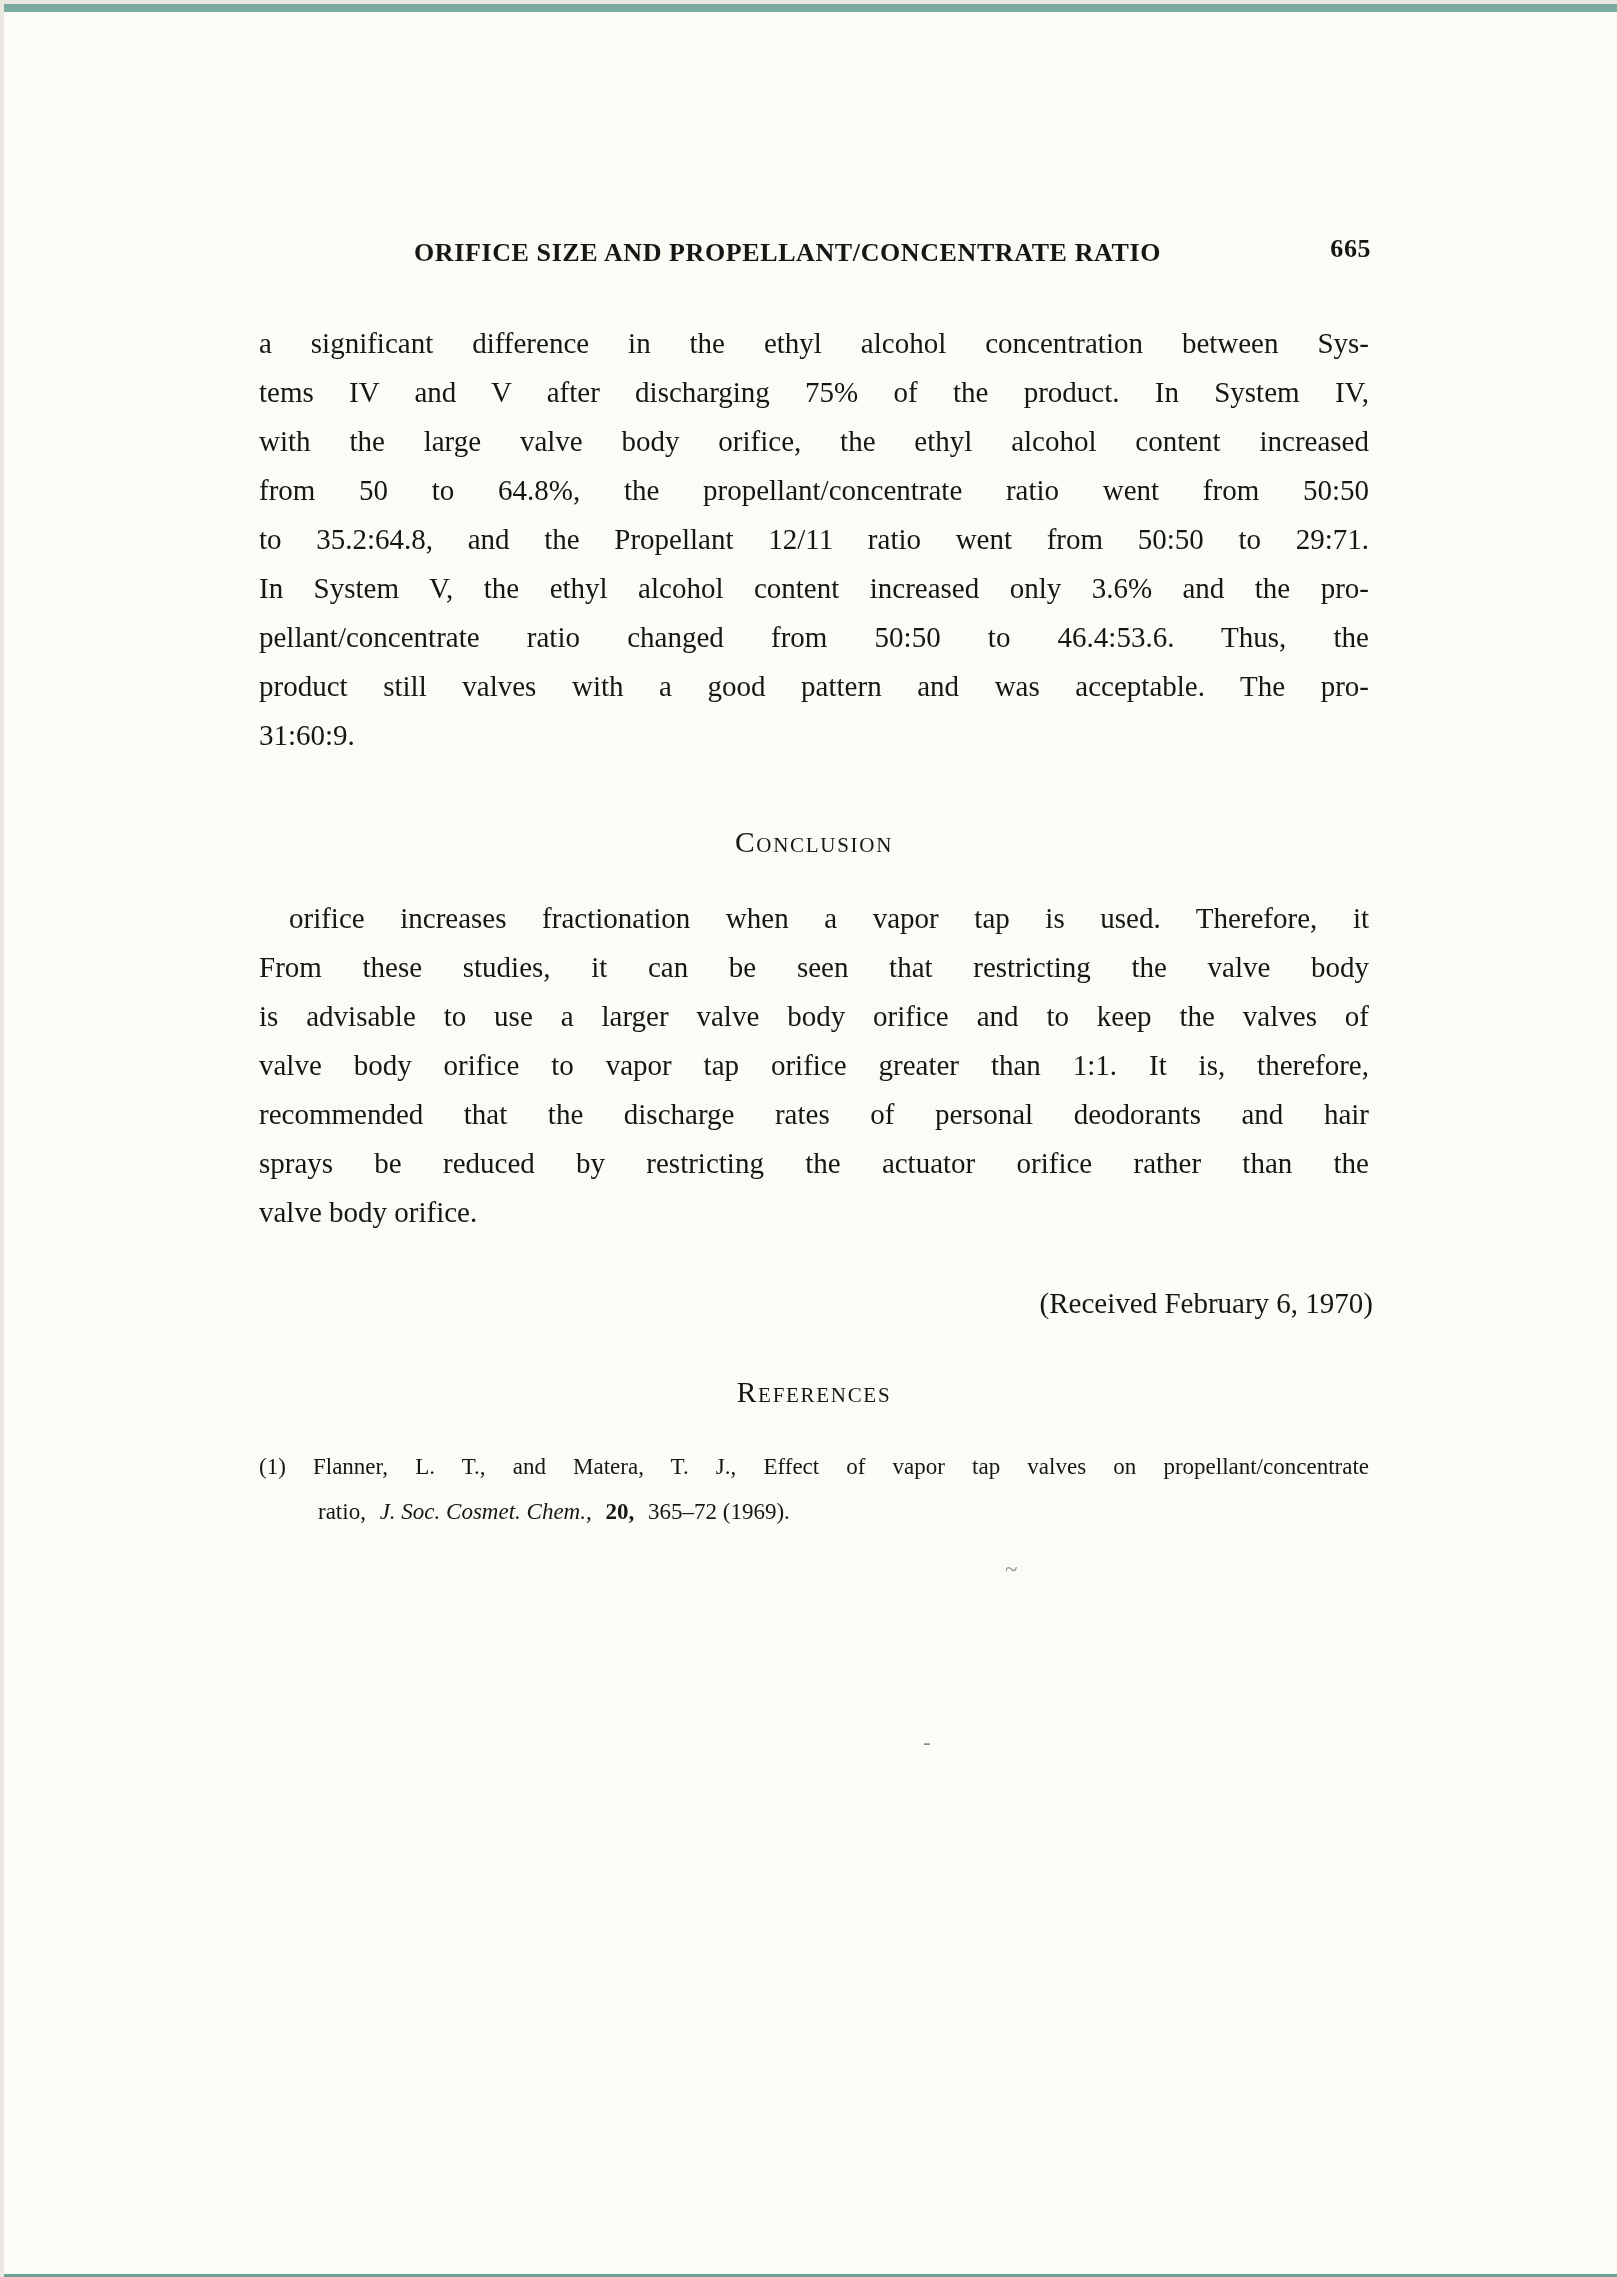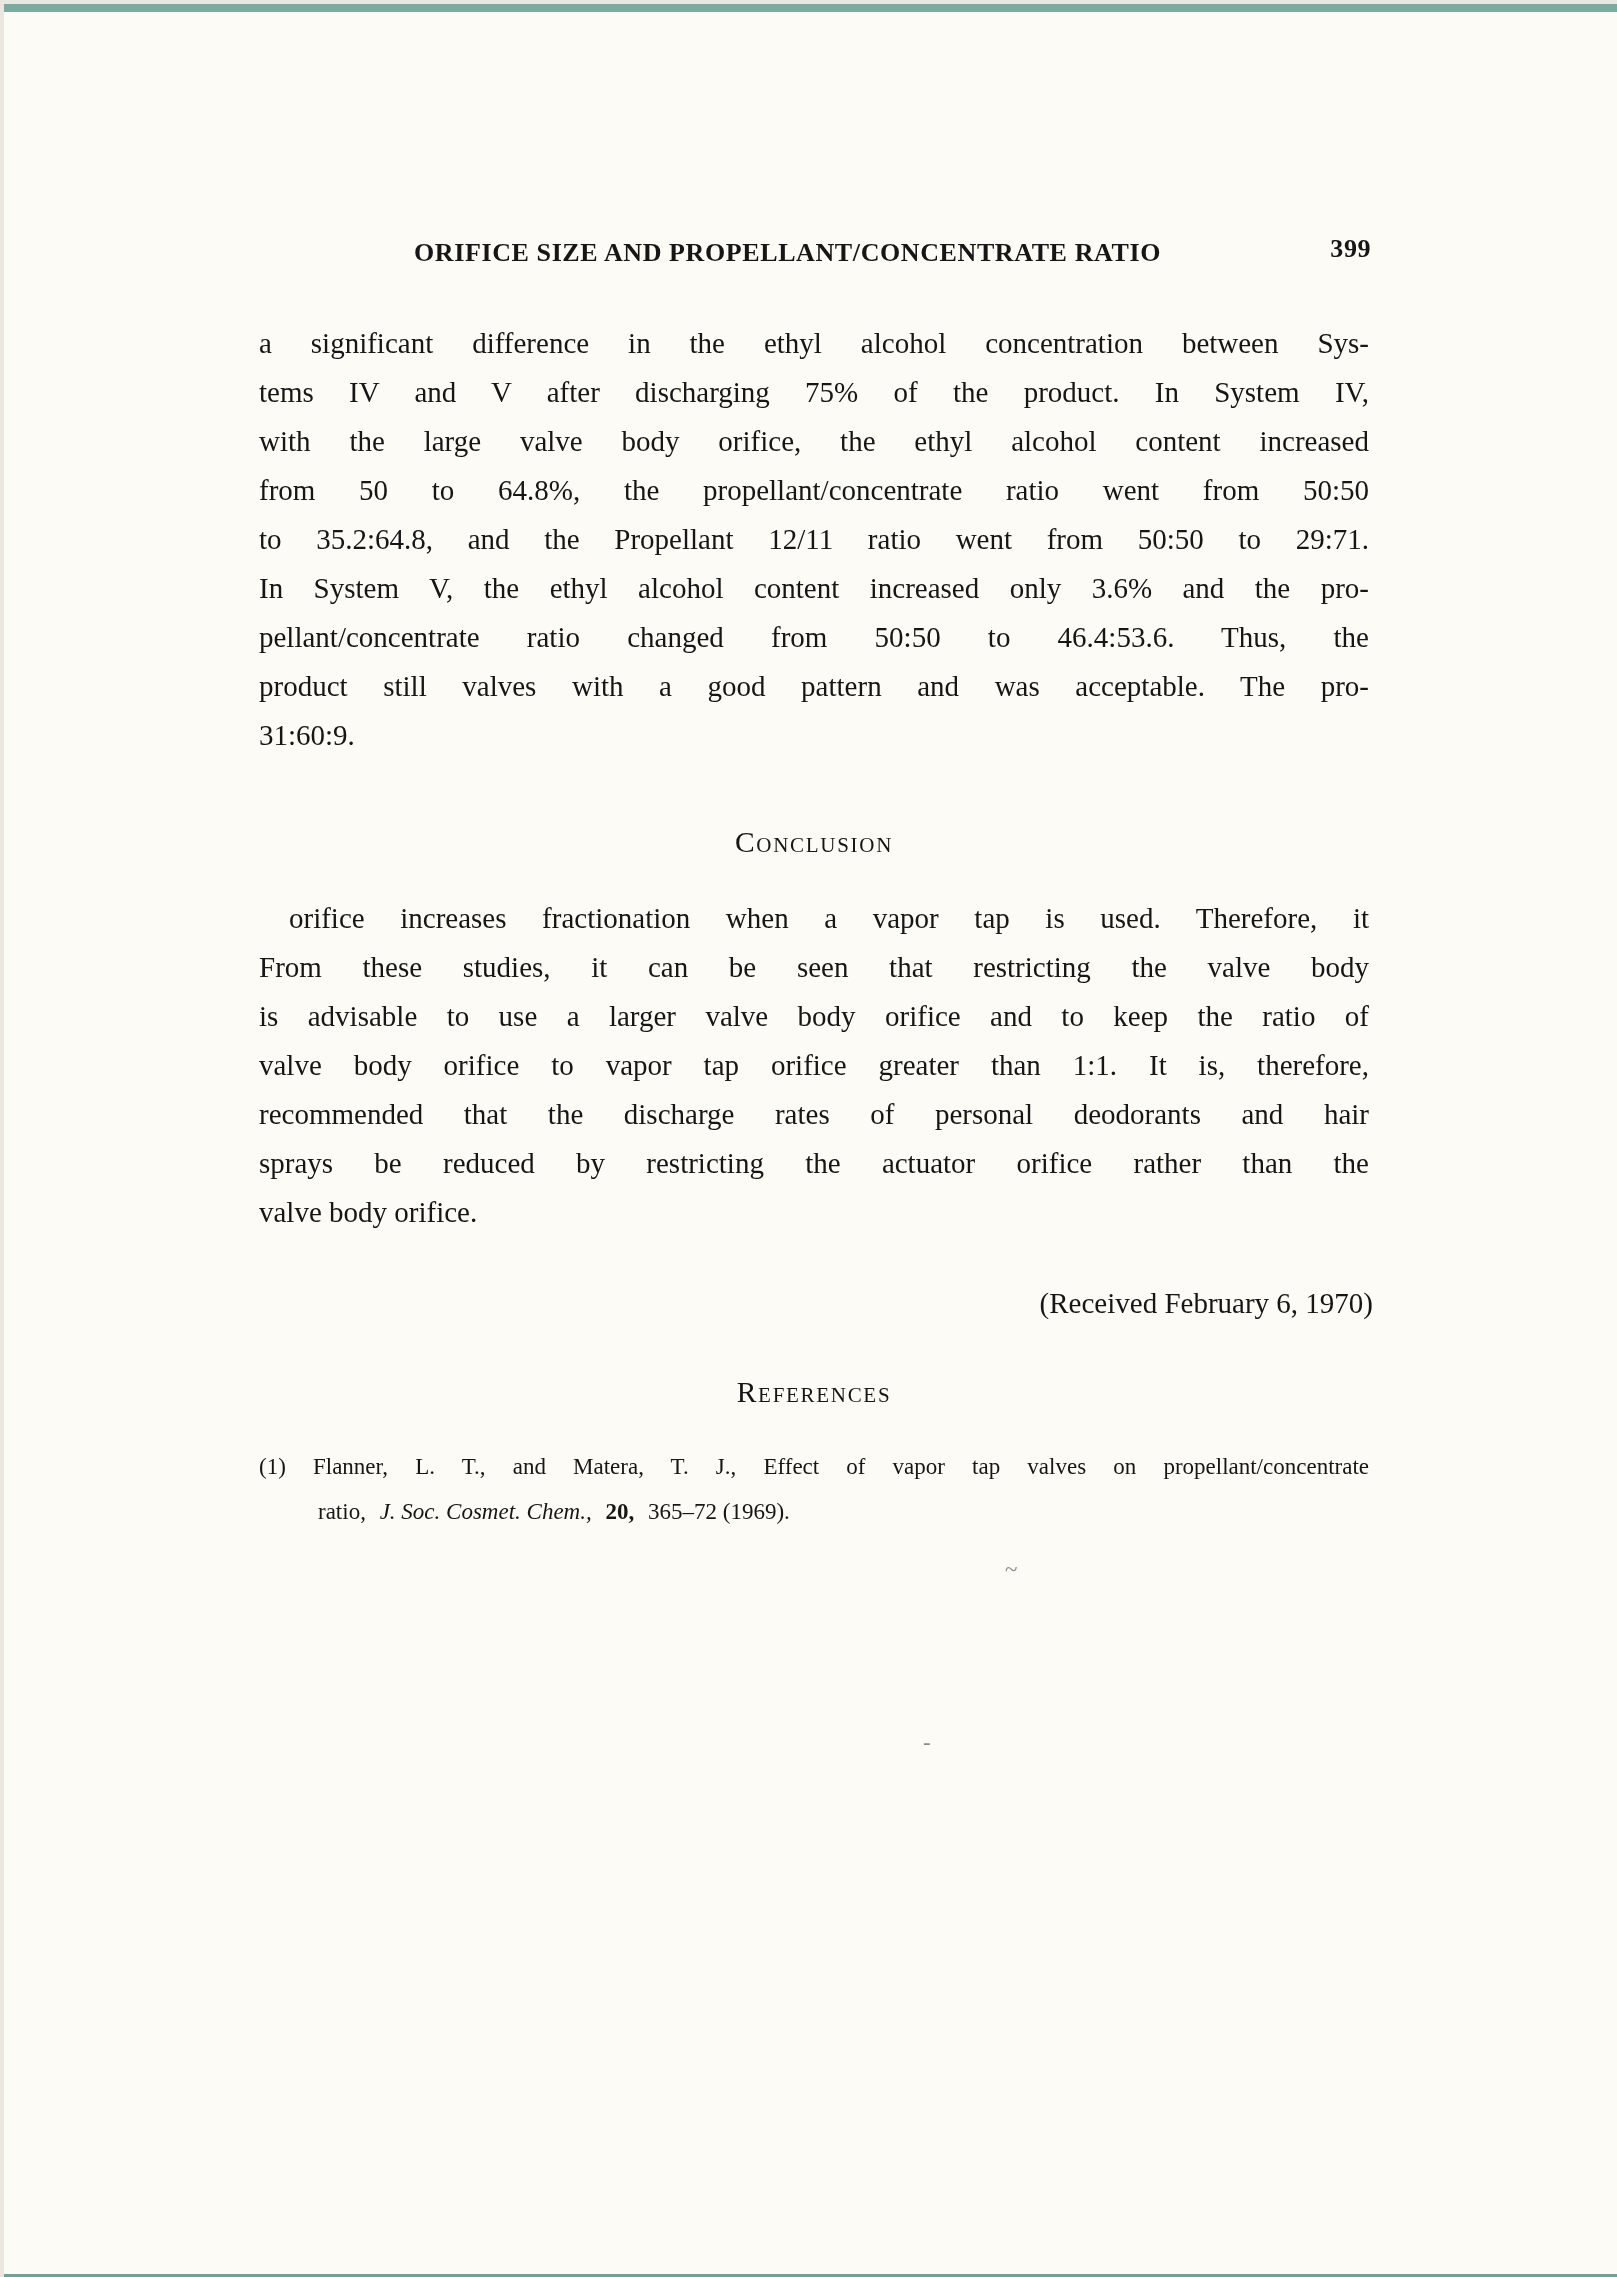--- a/index.html
+++ b/index.html
@@ -89,41 +89,41 @@
 <body>
 
 <div class="page">
 
   <div class="edge-strip-top"></div>
 
   <div class="content">
 
     <div class="running-head">
       <div class="running-title">ORIFICE SIZE AND PROPELLANT/CONCENTRATE RATIO</div>
-      <div class="page-number">399</div>
+      <div class="page-number">665</div>
     </div>
 
     <div class="para para-1">
         <div class="jline">a significant difference in the ethyl alcohol concentration between Sys-</div>
         <div class="jline">tems IV and V after discharging 75% of the product.  In System IV,</div>
         <div class="jline">with the large valve body orifice, the ethyl alcohol content increased</div>
         <div class="jline">from 50 to 64.8%, the propellant/concentrate ratio went from 50:50</div>
         <div class="jline">to 35.2:64.8, and the Propellant 12/11 ratio went from 50:50 to 29:71.</div>
         <div class="jline">In System V, the ethyl alcohol content increased only 3.6% and the pro-</div>
         <div class="jline">pellant/concentrate ratio changed from 50:50 to 46.4:53.6.  Thus, the</div>
         <div class="jline">product still valves with a good pattern and was acceptable.  The pro-</div>
         <div class="jline">31:60:9.</div>
       </div>
 
     <div class="section-heading heading-conclusion">Conclusion</div>
 
     <div class="para para-2 indent-first">
         <div class="jline">orifice increases fractionation when a vapor tap is used.  Therefore, it</div>
         <div class="jline">From these studies, it can be seen that restricting the valve body</div>
-        <div class="jline">is advisable to use a larger valve body orifice and to keep the ratio of</div>
+        <div class="jline">is advisable to use a larger valve body orifice and to keep the valves of</div>
         <div class="jline">valve body orifice to vapor tap orifice greater than 1:1.  It is, therefore,</div>
         <div class="jline">recommended that the discharge rates of personal deodorants and hair</div>
         <div class="jline">sprays be reduced by restricting the actuator orifice rather than the</div>
         <div class="jline">valve body orifice.</div>
       </div>
 
     <div class="received-note">(Received February 6, 1970)</div>
 
     <div class="section-heading heading-references">References</div>
 

